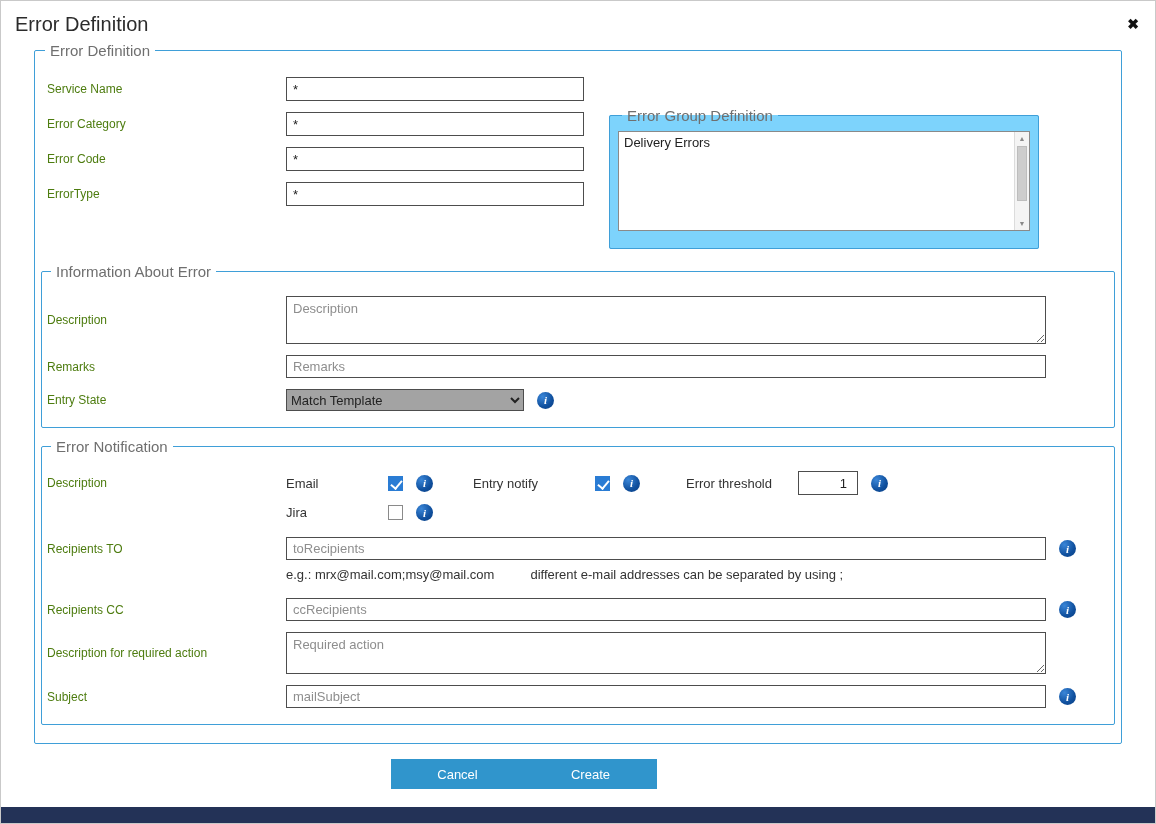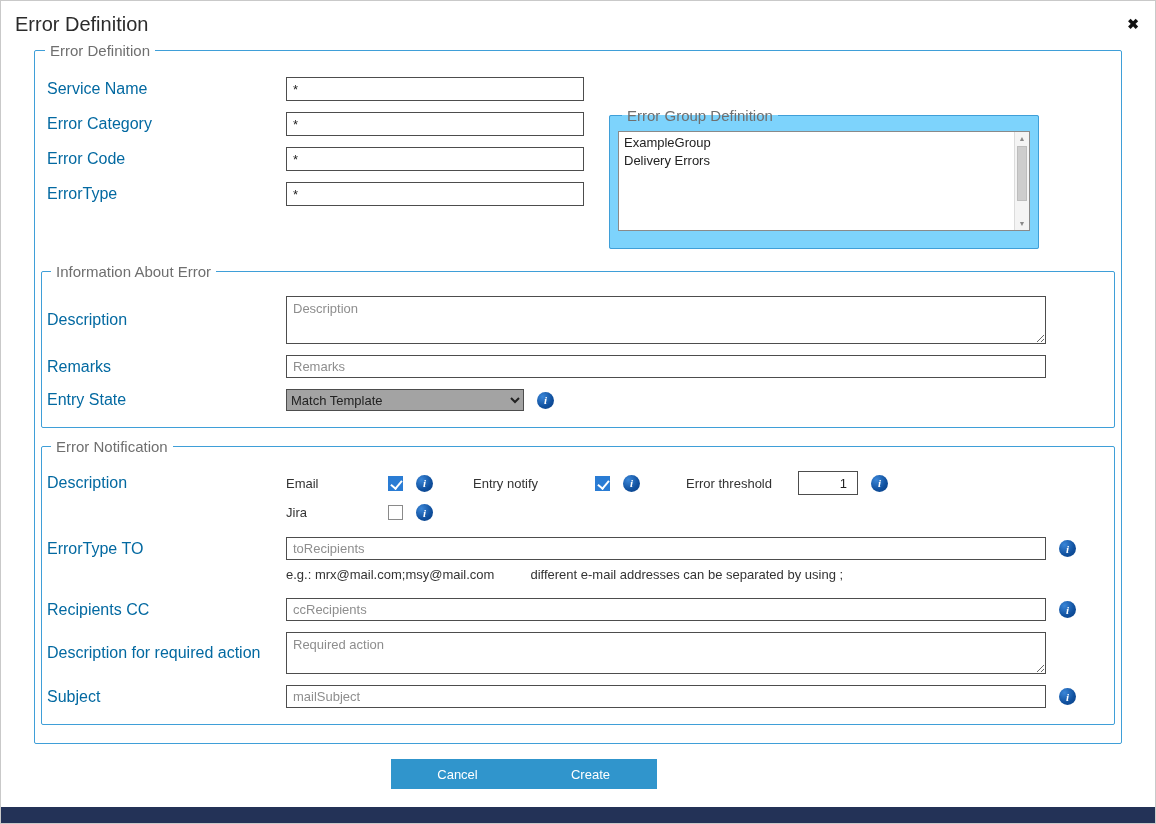--- a/index.html
+++ b/index.html
@@ -10,21 +10,21 @@
   .header { display:flex; justify-content:space-between; align-items:flex-start; padding:12px 16px 0 14px; }
   .title { font-size:20px; font-weight:500; color:#2b2b2b; }
   .close { font-size:14px; font-weight:bold; color:#111; cursor:pointer; line-height:14px; margin-top:4px; }
 
   fieldset.fs { border:1px solid #3f9fd8; border-radius:2px; }
   legend { font-size:15px; color:#6f6f6f; padding:0 5px; margin-left:4px; font-weight:400; }
 
   .outer { margin:6px 33px 0 33px; padding:2px 6px 14px 6px; position:relative; }
 
   .row { display:flex; align-items:center; margin-top:11px; }
-  .row > label { width:239px; flex:none; font-size:16px; color:#0369a1; }
+  .row > label { width:239px; flex:none; font-size:12px; color:#4d7c0f; }
 
   .top-area { position:relative; min-height:176px; padding-left:6px; }
   .top-area .row:first-child { margin-top:16px; }
 
   .txt { height:24px; border:1px solid #4d4d4d; font-size:13px; padding:2px 6px; color:#222; font-family:inherit; background:#fff; }
   .txt::placeholder, .ta::placeholder { color:#8e8e8e; }
   .star { width:298px; }
   .wide { width:760px; height:23px; }
   .small { width:60px; text-align:right; padding-right:10px; }
 
@@ -105,21 +105,20 @@
       </div>
       <div class="row">
         <label>ErrorType</label>
         <input class="txt star" value="*" style="">
       </div>
 
       <fieldset class="fs group-fs">
         <legend>Error Group Definition</legend>
         <div class="listbox">
           <div class="list-items">
-            <div class="list-item">ExampleGroup</div>
             <div class="list-item">Delivery Errors</div>
           </div>
           <div class="scrollbar">
             <span class="sb-arrow">▲</span>
             <div class="sb-track">
               <div class="sb-thumb"></div>
             </div>
             <span class="sb-arrow">▼</span>
           </div>
         </div>
@@ -165,21 +164,21 @@
       </div>
 
       <div class="row jira-row">
         <label></label>
         <span class="cl-label w-email">Jira</span>
         <input type="checkbox" style="">
         <span class="info">i</span>
       </div>
 
       <div class="row gap16">
-        <label>ErrorType TO</label>
+        <label>Recipients TO</label>
         <input class="txt wide" placeholder="toRecipients" style="">
         <span class="info">i</span>
       </div>
 
       <div class="hint-row">
         <span class="hint-spacer"></span>
         <span class="hint">e.g.: mrx@mail.com;msy@mail.com</span>
         <span class="hint hint-note">different e-mail addresses can be separated by using ;</span>
       </div>
 

